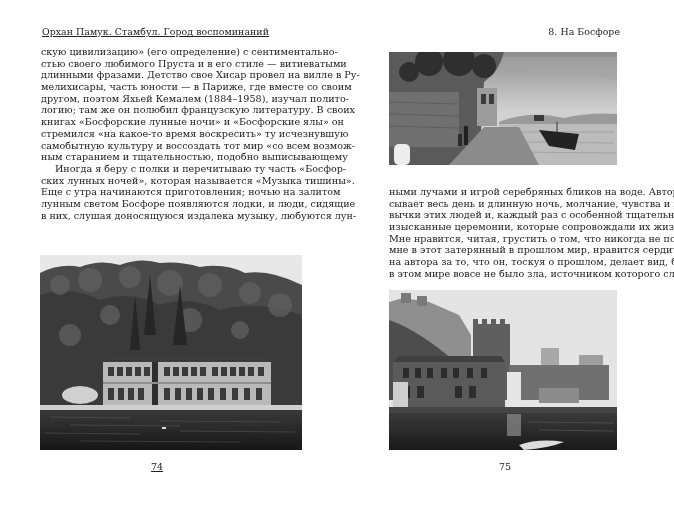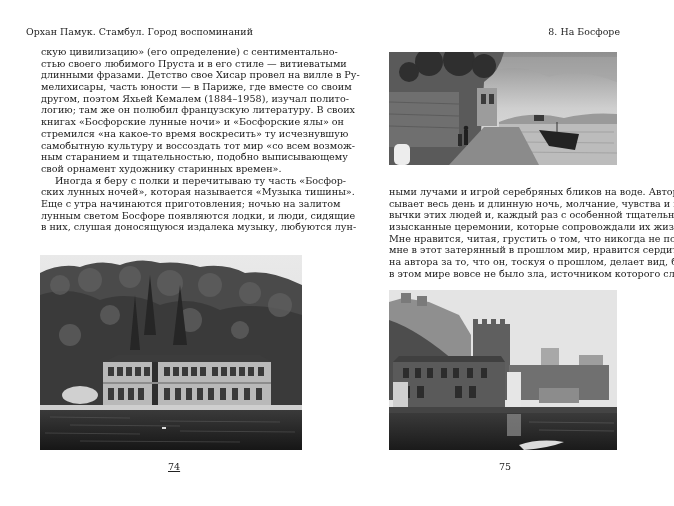--- a/index.html
+++ b/index.html
@@ -2,51 +2,50 @@
 <html><head>
 <meta charset="utf-8">
 <style>
   html, body { margin:0; padding:0; }
   body { width:674px; height:506px; background:#ffffff; position:relative; overflow:hidden;
          font-family:"DejaVu Serif", "Liberation Serif", serif; color:#1a1a1a; }
   .page { position:absolute; top:0; height:506px; }
   .left { left:0; width:337px; }
   .right { left:337px; width:337px; }
   .header { position:absolute; top:26px; font-size:9.4px; letter-spacing:0.05px; color:#222; white-space:nowrap; }
-  .left .header { left:26px; }
+  .left .header { left:42px;text-decoration:underline; }
   .right .header { right:54px; }
   .text { position:absolute; font-size:9.6px; line-height:11.7px; text-align:justify; color:#1b1b1b; }
   .text .line { display:block; white-space:nowrap; text-align:justify; text-align-last:justify; height:11.7px; }
   .text .line.last { text-align-last:left; }
   .text .line.indent { text-indent:14px; }
   .left .text { left:41px; width:260px; top:46px; }
   .right .text { left:52px; width:252px; top:186px; }
   .photo { position:absolute; overflow:hidden; }
   .pagenum { position:absolute; top:461px; font-size:9.5px; color:#222; }
-  .left .pagenum { left:168px;text-decoration:underline; }
+  .left .pagenum { left:151px;text-decoration:underline; }
   .right .pagenum { left:162px; }
 </style>
 </head>
 <body>
 
 <div class="page left">
   <div class="header">Орхан Памук. Стамбул. Город воспоминаний</div>
 
   <div class="text">
     <span class="line">скую цивилизацию» (его определение) с сентиментально-</span>
     <span class="line">стью своего любимого Пруста и в его стиле — витиеватыми</span>
     <span class="line">длинными фразами. Детство свое Хисар провел на вилле в Ру-</span>
     <span class="line">мелихисары, часть юности — в Париже, где вместе со своим</span>
     <span class="line">другом, поэтом Яхьей Кемалем (1884–1958), изучал полито-</span>
     <span class="line">логию; там же он полюбил французскую литературу. В своих</span>
     <span class="line">книгах «Босфорские лунные ночи» и «Босфорские ялы» он</span>
     <span class="line">стремился «на какое-то время воскресить» ту исчезнувшую</span>
     <span class="line">самобытную культуру и воссоздать тот мир «со всем возмож-</span>
     <span class="line">ным старанием и тщательностью, подобно выписывающему</span>
-    <span class="line last">свой орнамент художнику старинных времен».</span>
     <span class="line indent">Иногда я беру с полки и перечитываю ту часть «Босфор-</span>
     <span class="line">ских лунных ночей», которая называется «Музыка тишины».</span>
     <span class="line">Еще с утра начинаются приготовления; ночью на залитом</span>
     <span class="line">лунным светом Босфоре появляются лодки, и люди, сидящие</span>
     <span class="line">в них, слушая доносящуюся издалека музыку, любуются лун-</span>
   </div>
 
   <div class="photo" style="left:40px; top:255px; width:262px; height:195px;" title="Black-and-white photograph of a wooden yalı (waterside mansion) on the Bosphorus shore with wooded hillside behind">
     <svg width="262" height="195" viewBox="0 0 262 195">
       <defs>

